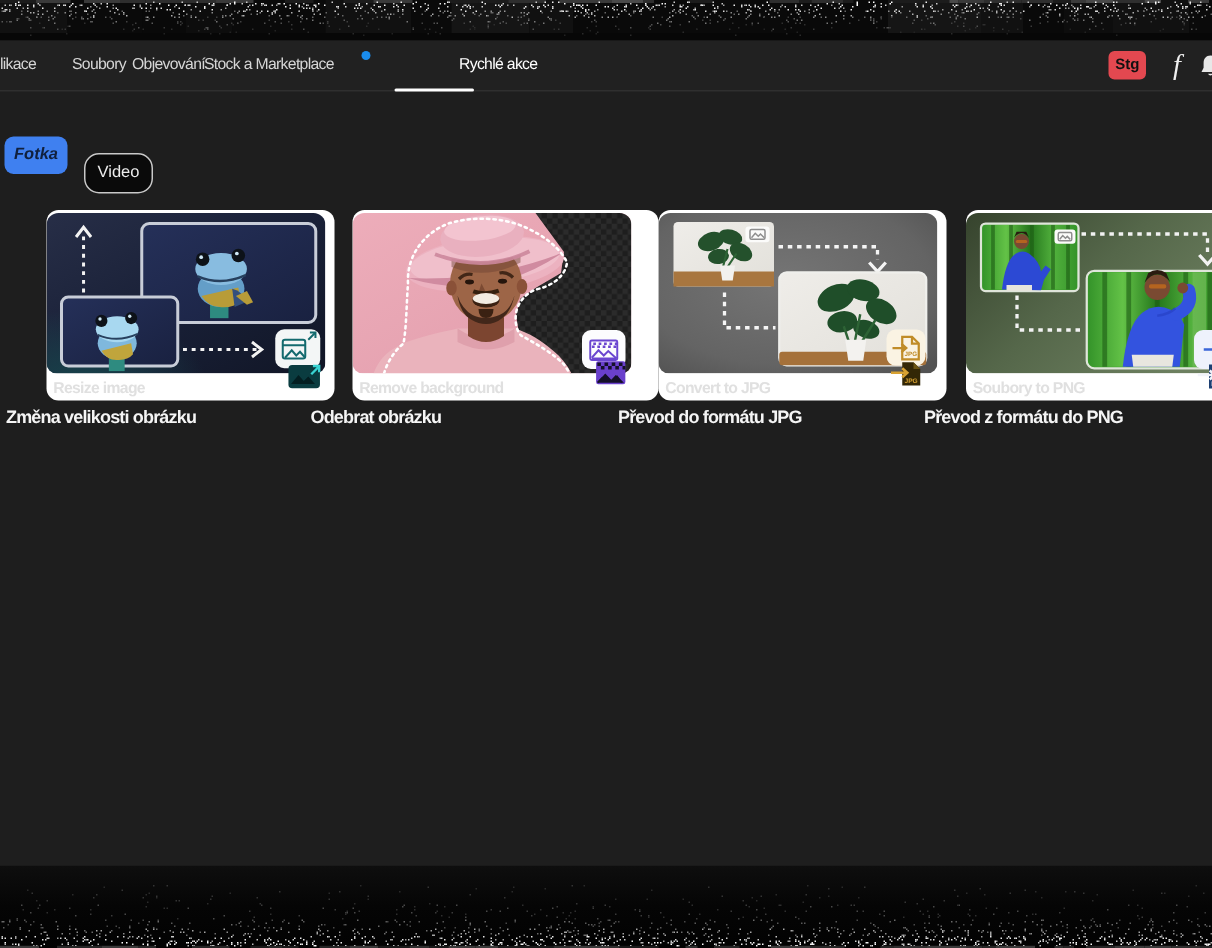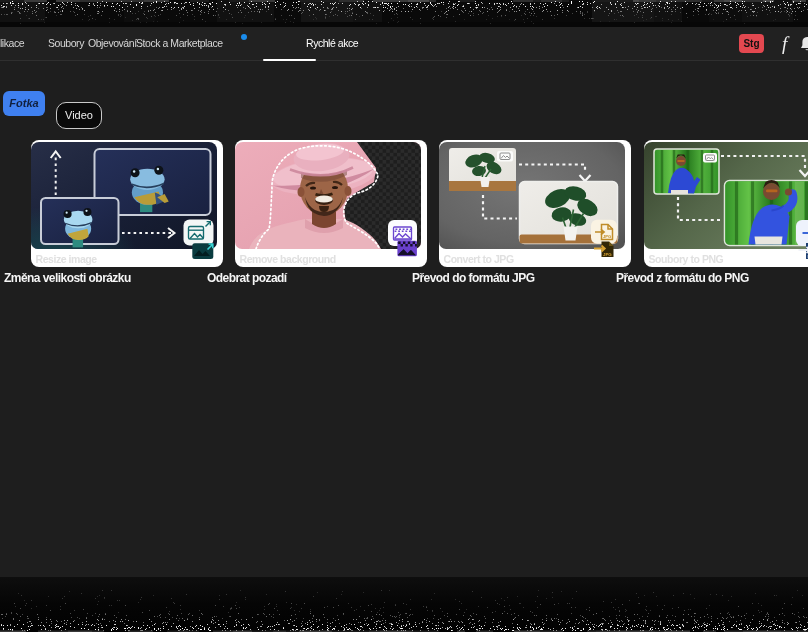--- a/index.html
+++ b/index.html
@@ -117,21 +117,21 @@
         <path d="M25.6 4.6 L29.3 4.6 L29.3 8.3"></path>
       </g>
       <g>
         <rect x="11.3" y="26.3" width="21" height="15.6" rx="2.5" fill="#0a3c40"></rect>
         <path d="M13 39 l5-6 3.5 4 3-3 4.5 5 z" fill="#031e21"></path>
         <path d="M26.5 32.5 L31.5 27.5 M27.6 27 L31.8 27 L31.8 31.2" stroke="#39d3d3" stroke-width="1.6" fill="none"></path>
       </g>
     </svg>
   </div>
 
-  <div class="card" style="left:207px;">
+  <div class="card" style="left:207px;padding-left:12px;">
     <div class="thumb"><svg width="186" height="107" viewBox="0 0 186 107">
       <defs>
         <linearGradient id="c2bg" x1="0" y1="0" x2="1" y2="1">
               <stop offset="0" stop-color="#edadba"></stop>
               <stop offset="1" stop-color="#e19cab"></stop>
             </linearGradient>
         <pattern id="chk" width="7.2" height="7.2" patternUnits="userSpaceOnUse">
               <rect width="7.2" height="7.2" fill="#1e1e1e"></rect>
               <rect width="3.6" height="3.6" fill="#2b2b2b"></rect>
               <rect x="3.6" y="3.6" width="3.6" height="3.6" fill="#2b2b2b"></rect>
@@ -333,21 +333,21 @@
       <text x="17.5" y="21.5" font-size="4.2" font-weight="bold" fill="#5f82dd" font-family="Liberation Sans,sans-serif">PNG</text>
       <g>
         <path d="M13 26 h8 l4.5 4.5 v11.5 h-12.5 z" fill="#1d3f72"></path>
         <path d="M21 26 v4.5 h4.5 z" fill="#46699e"></path>
         <path d="M5.5 33 H 16 M13.5 30 L16.8 33 L13.5 36" stroke="#f2f4fa" stroke-width="1.8" fill="none"></path>
         <text x="14.5" y="40.5" font-size="4.4" font-weight="bold" fill="#e8ecf8" font-family="Liberation Sans,sans-serif">PNG</text>
       </g>
     </svg>
   </div>
   <div class="cardlabel" style="left:4px;">Změna velikosti obrázku</div>
-  <div class="cardlabel" style="left:207px;">Odebrat pozadí</div>
+  <div class="cardlabel" style="left:207px;">Odebrat obrázku</div>
   <div class="cardlabel" style="left:412px;">Převod do formátu JPG</div>
   <div class="cardlabel" style="left:616px;">Převod z formátu do PNG</div>
 
   <svg class="abs" style="left:0;top:0;" width="808" height="27" viewBox="0 0 808 27">
       <rect width="808" height="27" fill="#070707"></rect>
       <rect x="0" y="0" width="45" height="22" fill="#111111"></rect>
       <rect x="45" y="0" width="50" height="22" fill="#0a0a0a"></rect>
       <rect x="95" y="0" width="29" height="22" fill="#090909"></rect>
       <rect x="124" y="0" width="31" height="22" fill="#0d0d0d"></rect>
       <rect x="155" y="0" width="62" height="22" fill="#0a0a0a"></rect>

